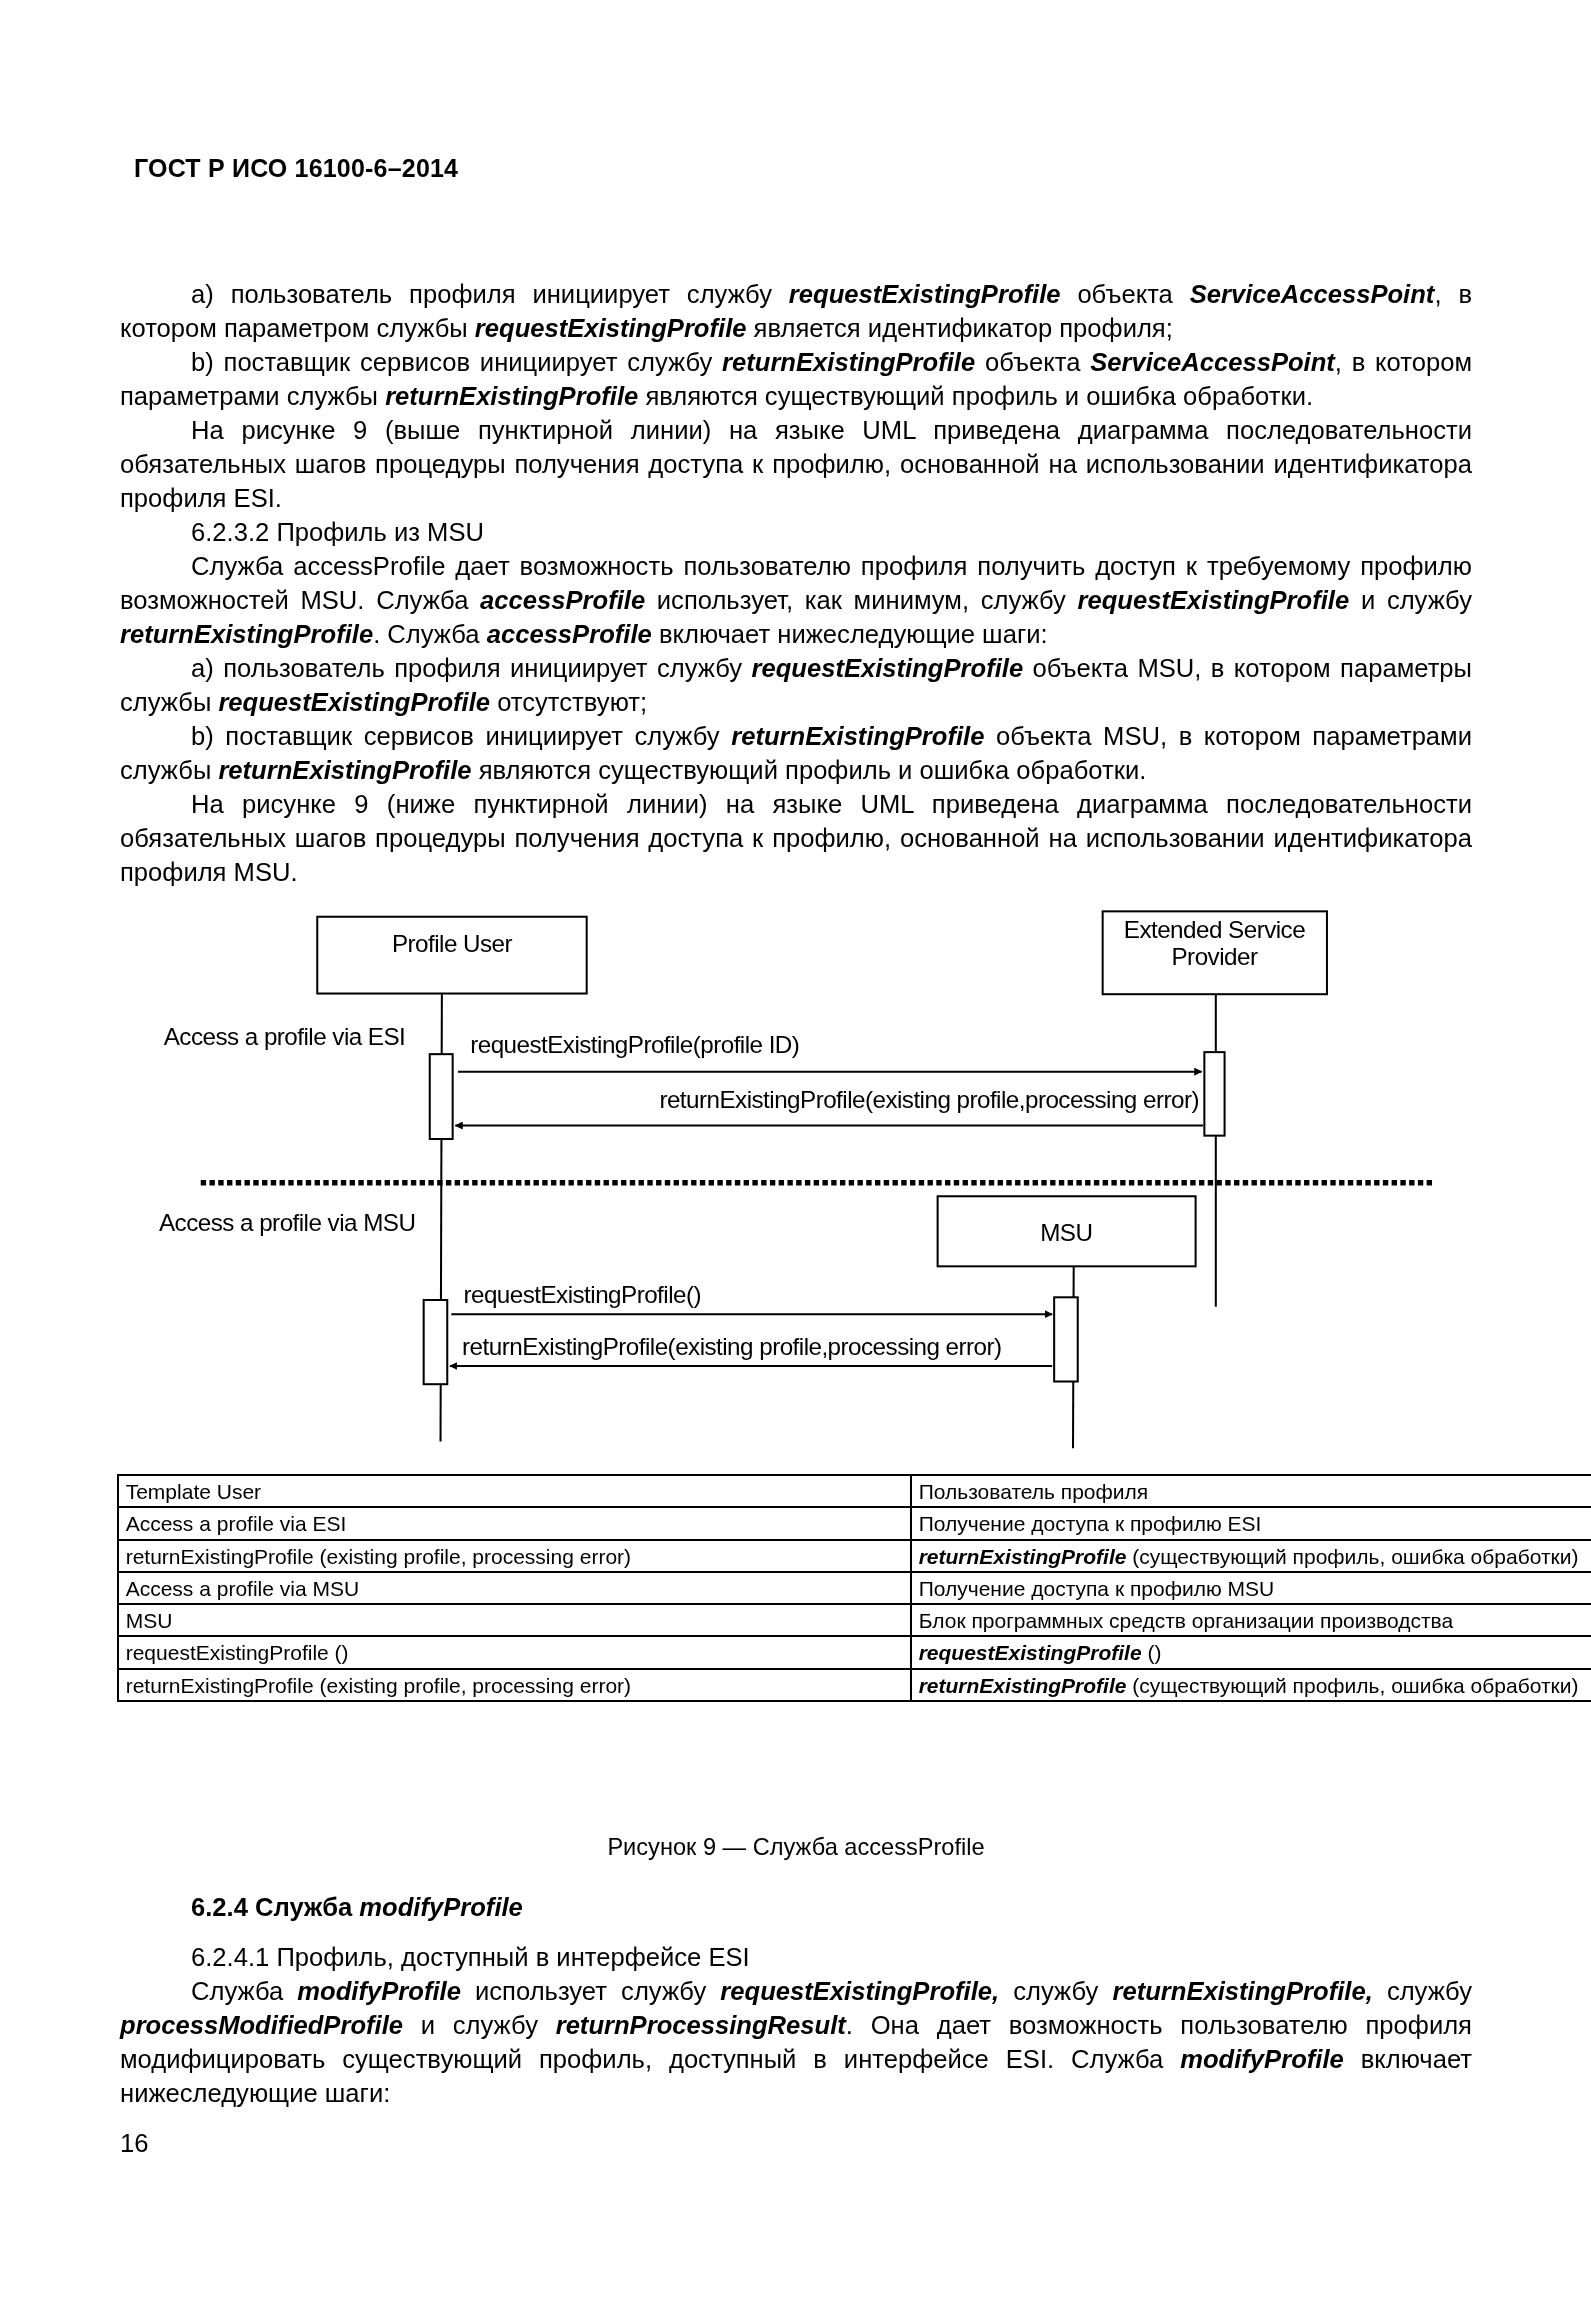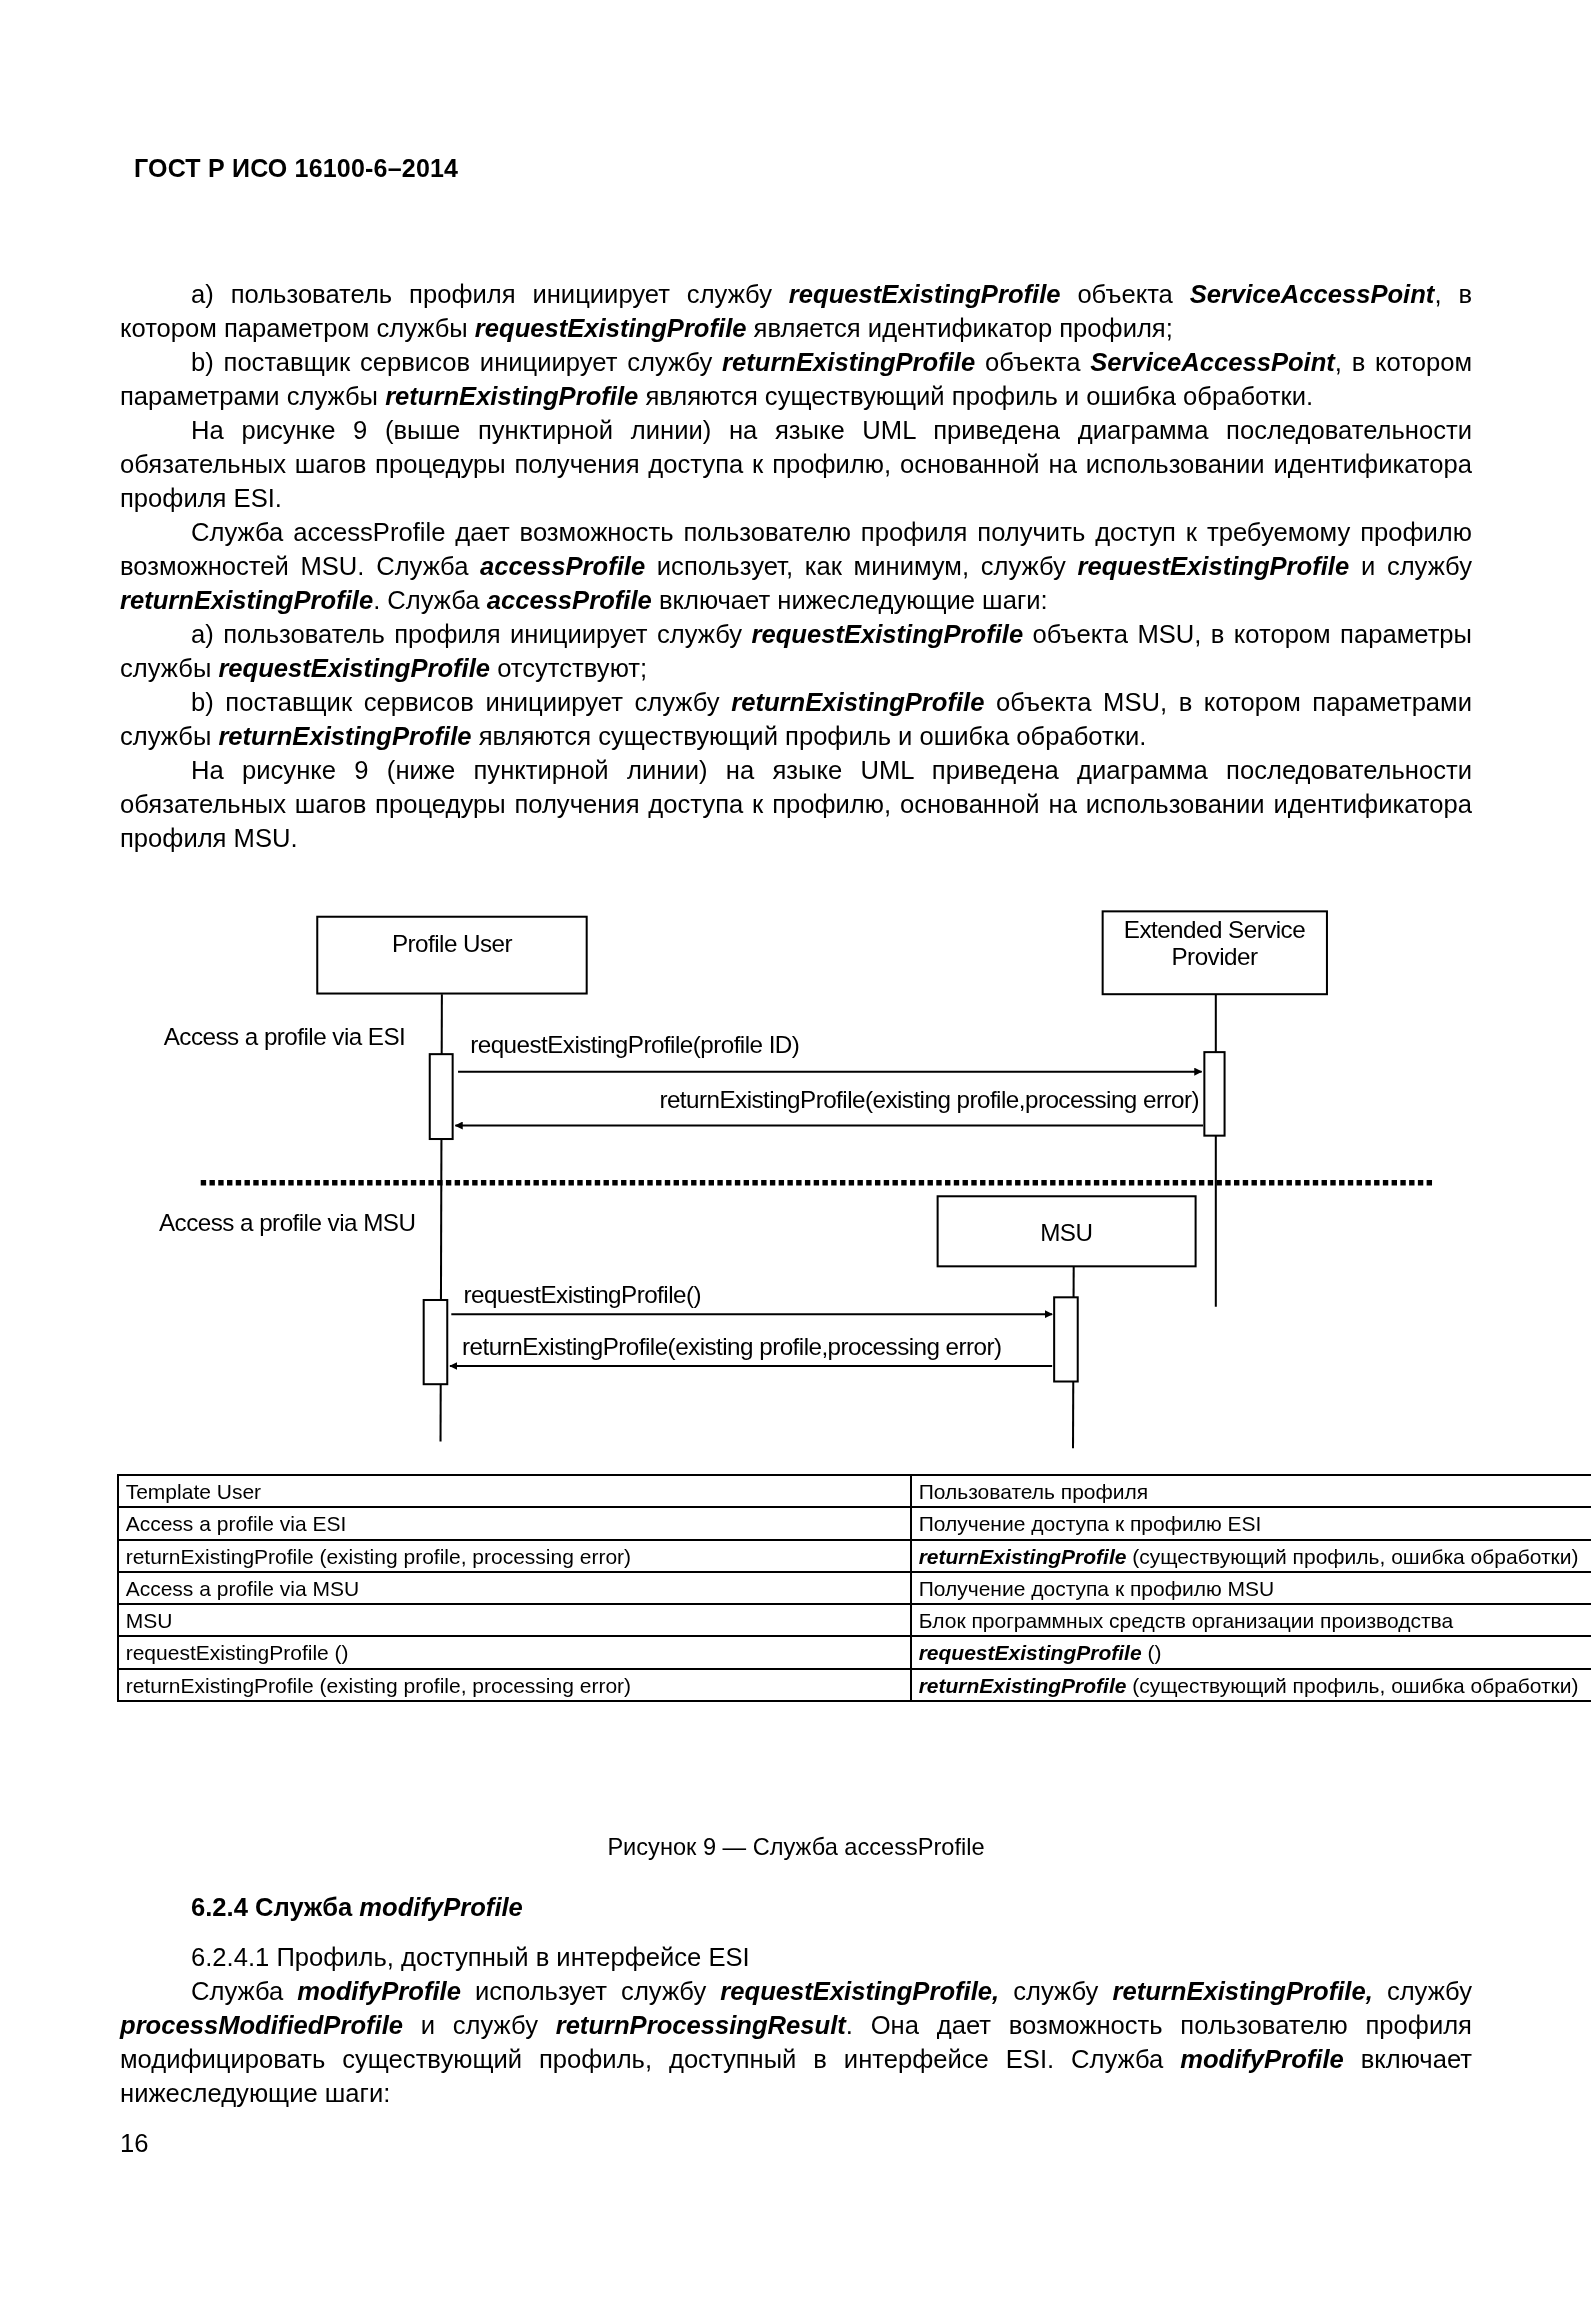--- a/index.html
+++ b/index.html
@@ -32,20 +32,21 @@
 </style>
 </head>
 <body>
 
 <div class="header">ГОСТ Р ИСО 16100-6–2014</div>
 
 <div class="text-block" id="block1">
     <p><span>a) пользователь профиля инициирует службу </span><span class="bi">requestExistingProfile</span><span> объекта </span><span class="bi">ServiceAccessPoint</span><span>, в котором параметром службы </span><span class="bi">requestExistingProfile</span><span> является идентификатор профиля;</span></p>
     <p><span>b) поставщик сервисов инициирует службу </span><span class="bi">returnExistingProfile</span><span> объекта </span><span class="bi">ServiceAccessPoint</span><span>, в котором параметрами службы </span><span class="bi">returnExistingProfile</span><span> являются существующий профиль и ошибка об­работки.</span></p>
     <p><span>На рисунке 9 (выше пунктирной линии) на языке UML приведена диаграмма последовательности обязательных шагов процедуры получения доступа к профилю, основанной на использовании иденти­фикатора профиля ESI.</span></p>
+    <p><span>6.2.3.2 Профиль из MSU</span></p>
     <p><span>Служба accessProfile дает возможность пользователю профиля получить доступ к требуемому про­филю возможностей MSU. Служба </span><span class="bi">accessProfile</span><span> использует, как минимум, службу </span><span class="bi">requestExistingProfile</span><span> и службу </span><span class="bi">returnExistingProfile</span><span>. Служба </span><span class="bi">accessProfile</span><span> включает нижеследующие шаги:</span></p>
     <p><span>a) пользователь профиля инициирует службу </span><span class="bi">requestExistingProfile</span><span> объекта MSU, в котором па­раметры службы </span><span class="bi">requestExistingProfile</span><span> отсутствуют;</span></p>
     <p><span>b) поставщик сервисов инициирует службу </span><span class="bi">returnExistingProfile</span><span> объекта MSU, в котором параме­трами службы </span><span class="bi">returnExistingProfile</span><span> являются существующий профиль и ошибка обработки.</span></p>
     <p><span>На рисунке 9 (ниже пунктирной линии) на языке UML приведена диаграмма последовательности обязательных шагов процедуры получения доступа к профилю, основанной на использовании иденти­фикатора профиля MSU.</span></p>
   </div>
 
 <svg class="diagram" viewBox="0 0 2362 3425" xmlns="http://www.w3.org/2000/svg">
   <defs>
     <marker id="arrowR" markerWidth="12" markerHeight="12" refX="11" refY="6" orient="auto" markerUnits="userSpaceOnUse">
       <path d="M0,0 L12,6 L0,12 Z" fill="#000"></path>

